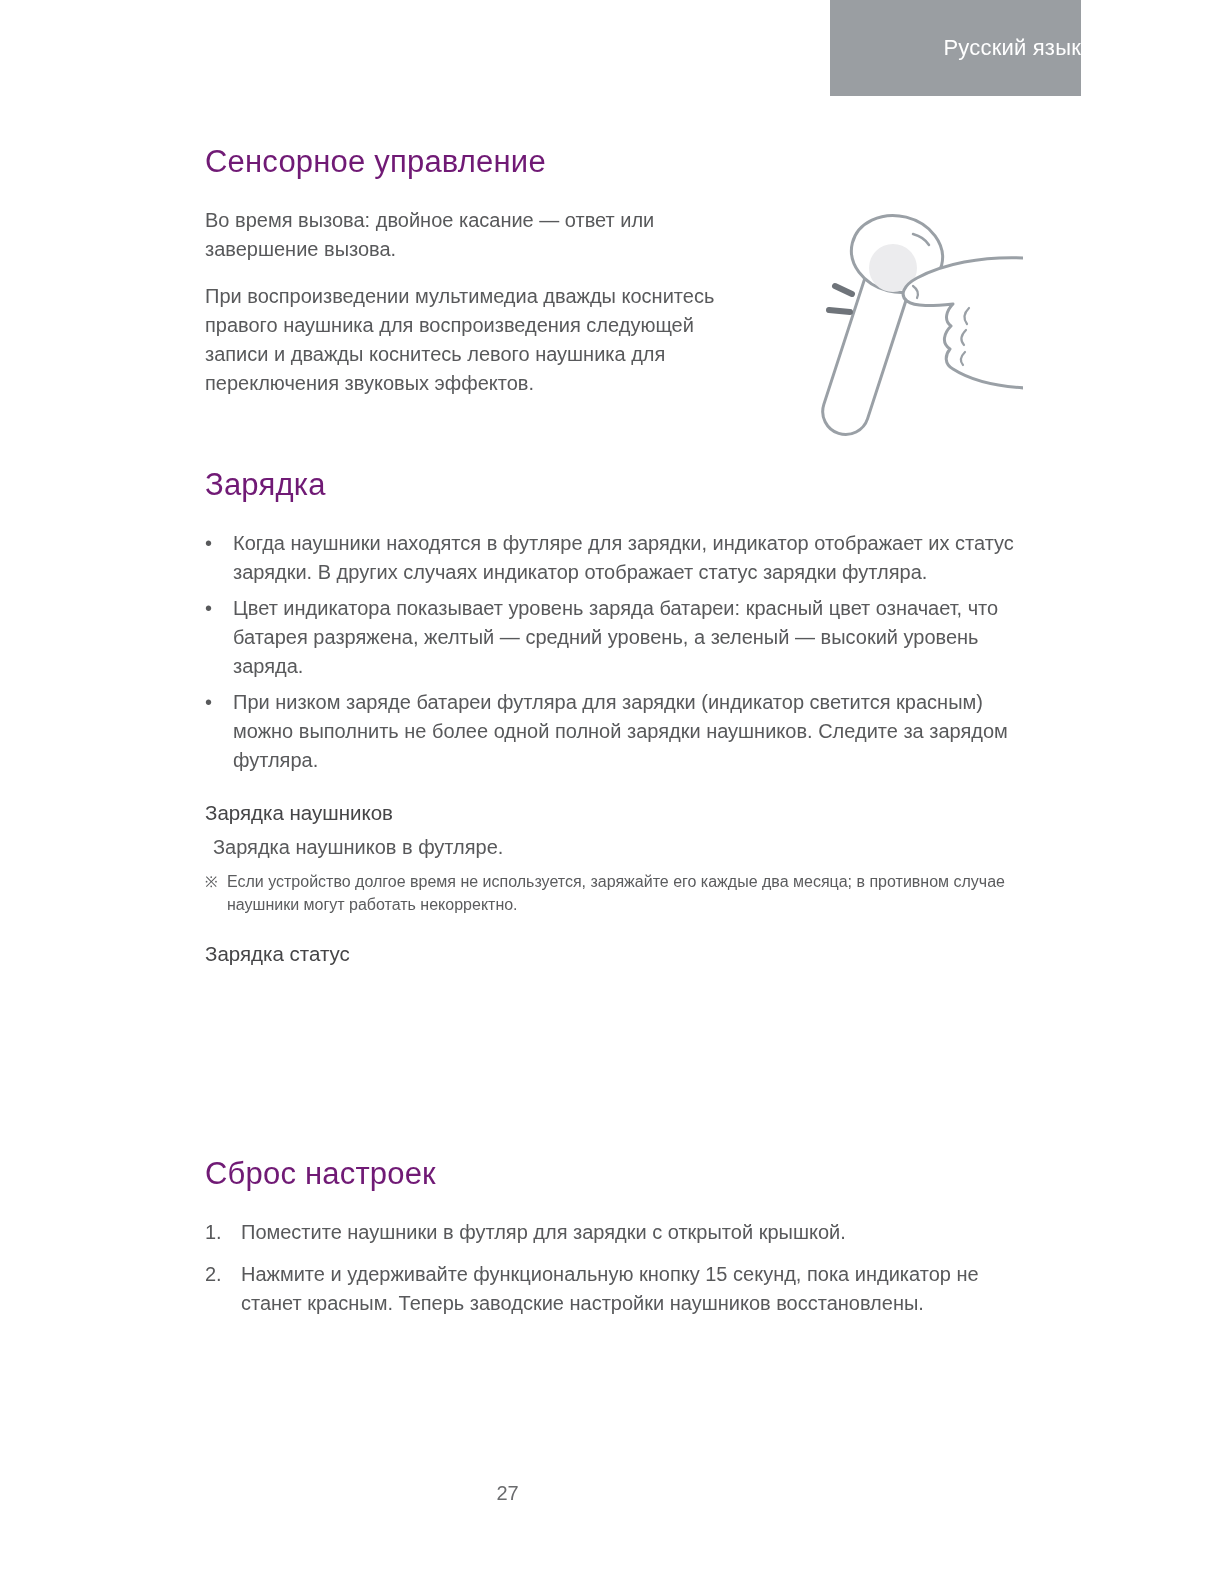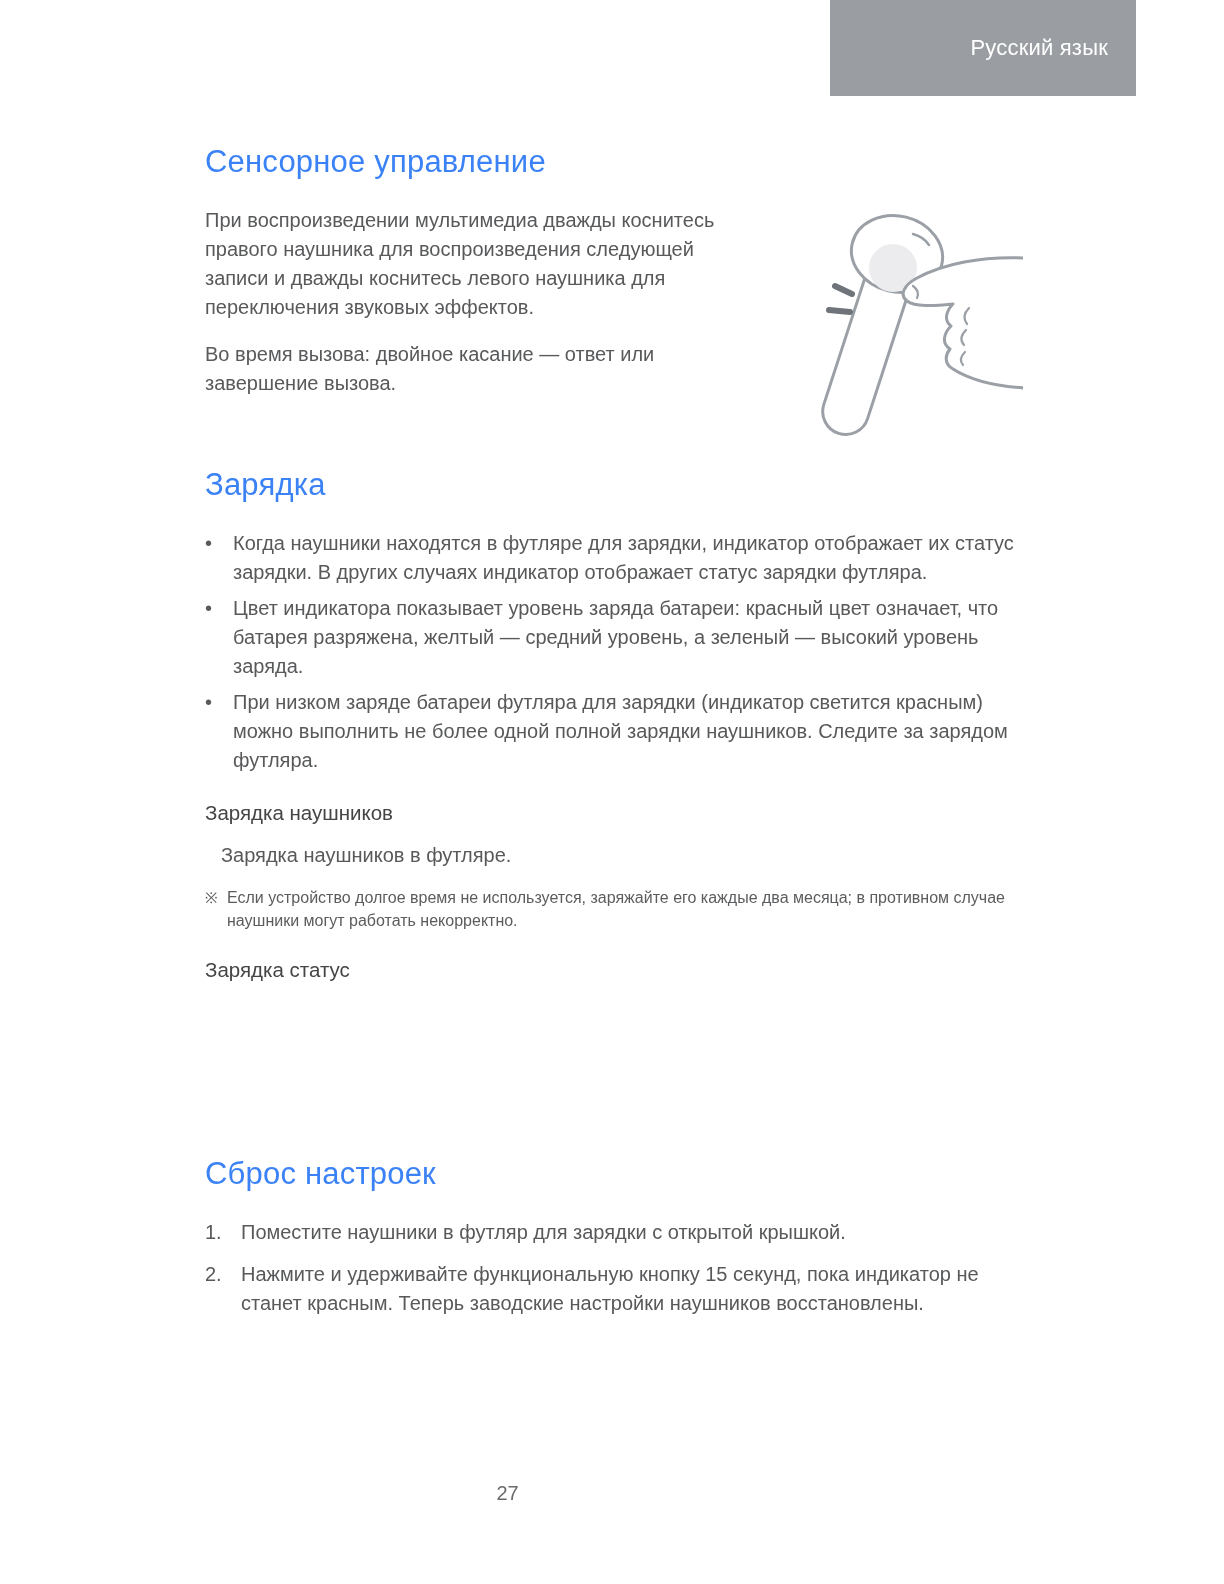--- a/index.html
+++ b/index.html
@@ -11,54 +11,53 @@
     color: #58595b;
     position: relative;
     overflow: hidden;
   }
 
   
   .lang-box {
     position: absolute;
     left: 830px;
     top: 0;
-    width: 306px;
+    width: 251px;
     height: 96px;
     background: #9a9ea2;
     box-sizing: border-box;
     display: flex;
     align-items: center;
     justify-content: flex-end;
-    padding-right: 28px;
   }
   .lang-box .lang-label {
     color: #ffffff;
     font-size: 22px;
     letter-spacing: 0.2px;
   }
 
   .content {
     position: absolute;
     left: 205px;
     width: 818px;
   }
 
   h1.section-title {
     font-size: 31px;
     font-weight: 400;
-    color: #3b82f6;
+    color: #701a75;
     margin: 0 0 26px 0;
     letter-spacing: 0.2px;
   }
 
   .body-text {
     font-size: 20px;
     line-height: 1.45;
     color: #58595b;
-    margin: 16px;
+    margin: 8px;
   }
 
   .subheading {
     font-size: 20.5px;
     color: #454547;
     font-weight: 500;
     margin: 26px 0 8px 0;
   }
 
   
@@ -118,22 +117,22 @@
 <body>
 
 <div class="lang-box">
   <span class="lang-label">Русский язык</span>
 </div>
 
 <div class="content sec-touch">
   <h1 class="section-title">Сенсорное управление</h1>
   <div class="touch-row">
     <div class="touch-text">
+      <p class="body-text">Во время вызова: двойное касание — ответ или завершение вызова.</p>
       <p class="body-text">При воспроизведении мультимедиа дважды коснитесь правого наушника для воспроизведения следующей записи и дважды коснитесь левого наушника для переключения звуковых эффектов.</p>
-      <p class="body-text">Во время вызова: двойное касание — ответ или завершение вызова.</p>
     </div>
     <div class="touch-illustration">
       <svg width="250" height="250" viewBox="0 0 250 250">
 
         <g fill="#ffffff" stroke="#9aa0a6" stroke-width="3">
           <rect x="-23" y="-12" width="46" height="188" rx="23" transform="translate(120 64) rotate(18)"></rect>
 
           <ellipse cx="124" cy="52" rx="46" ry="38" transform="rotate(14 124 52)"></ellipse>
         </g>
 

